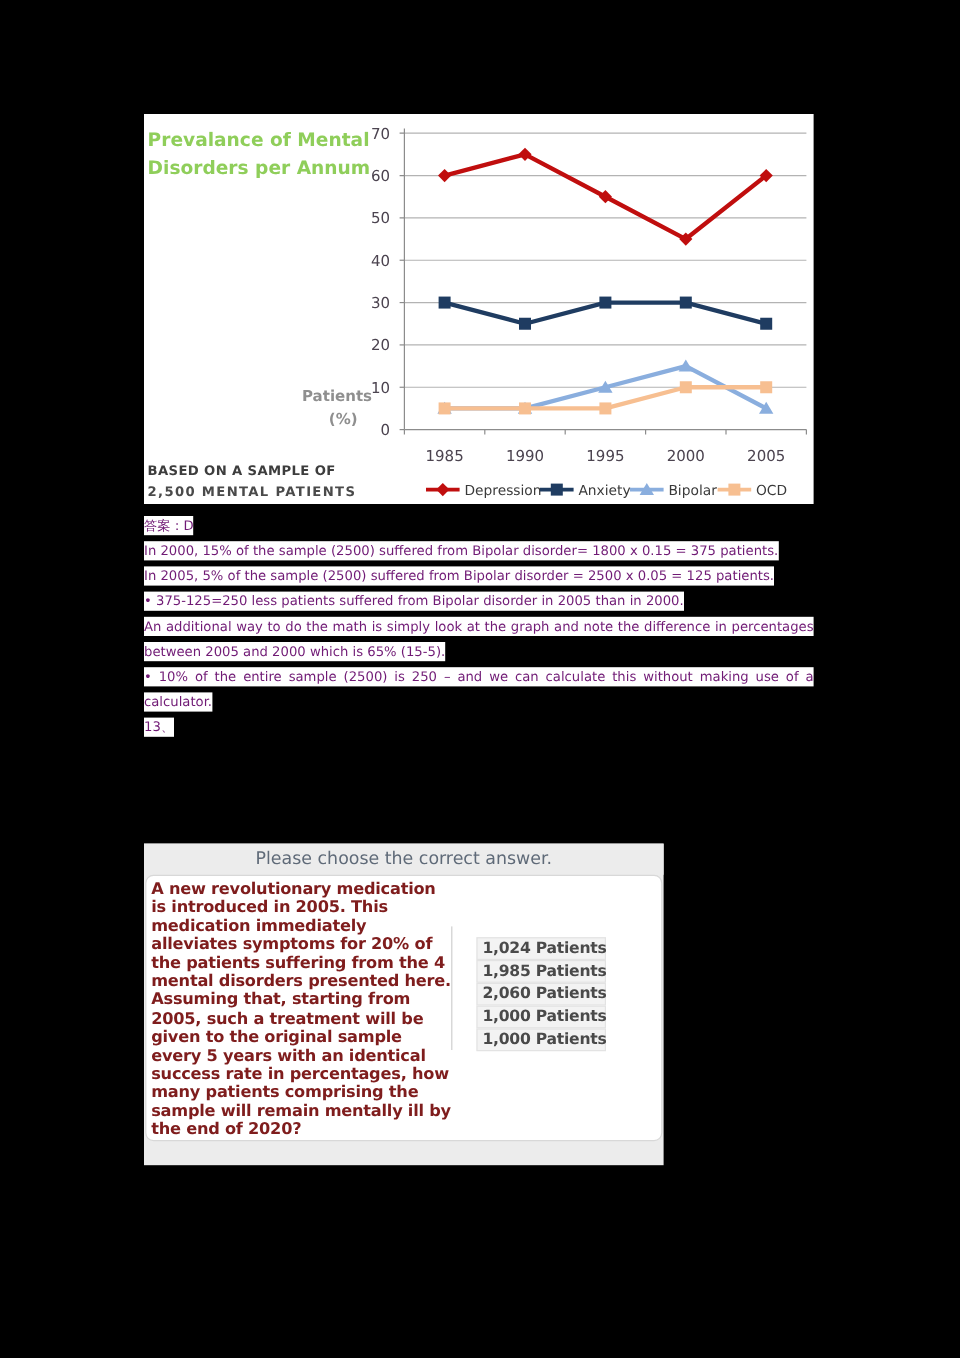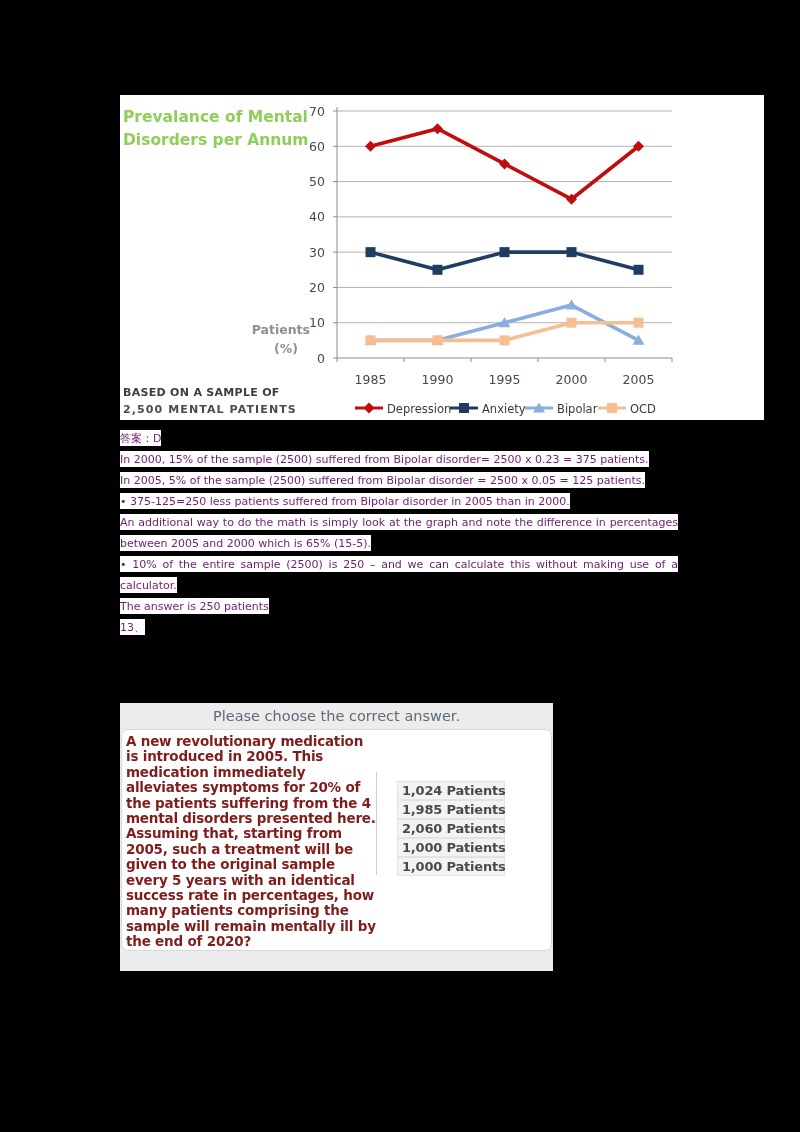--- a/index.html
+++ b/index.html
@@ -1,20 +1,20 @@
 <!DOCTYPE html>
 <html><head>
 <meta charset="utf-8">
 <style>
   html,body{margin:0;padding:0;background:#000;}
   .page{position:relative;width:800px;height:1132px;background:#000;overflow:hidden;
         font-family:"DejaVu Sans","Liberation Sans",sans-serif;}
 
   
-  .chart-panel{position:absolute;left:120px;top:95px;width:644px;height:325px;background:#ffffff;}
+  .chart-panel{position:absolute;left:120px;top:95px;width:558px;height:325px;background:#ffffff;}
 
   
   .solution{position:absolute;left:120px;top:427px;width:558px;text-align:justify;}
   .solution p{margin:0;font-size:11px;line-height:21px;color:#701a75;}
   .solution .hl{background:#ffffff;padding:1.5px 0;-webkit-box-decoration-break:clone;box-decoration-break:clone;}
 
   
   .question-card{position:absolute;left:120px;top:703px;width:433px;background:#ececec;
                  padding-bottom:20px;}
   .qc-header{height:26px;line-height:26px;text-align:center;color:#5f6a78;font-size:14.5px;
@@ -128,26 +128,25 @@
         <g>
           <line x1="478" y1="313" x2="506" y2="313" stroke="#f7bf91" stroke-width="3"></line>
           <rect x="487" y="308" width="10" height="10" fill="#f7bf91"></rect>
           <text x="510" y="317.5" fill="#3a3a3a" font-size="11.5">OCD</text>
         </g>
       </svg>
   </section>
 
   <section class="solution">
     <p><span class="hl">答案：D</span></p>
-    <p><span class="hl">In 2000, 15% of the sample (2500) suffered from Bipolar disorder= 2500 x 0.23 = 375 patients.</span></p>
+    <p><span class="hl">In 2000, 15% of the sample (2500) suffered from Bipolar disorder= 1800 x 0.15 = 375 patients.</span></p>
     <p><span class="hl">In 2005, 5% of the sample (2500) suffered from Bipolar disorder = 2500 x 0.05 = 125 patients.</span></p>
     <p><span class="hl">• 375-125=250 less patients suffered from Bipolar disorder in 2005 than in 2000.</span></p>
     <p><span class="hl">An additional way to do the math is simply look at the graph and note the difference in percentages between 2005 and 2000 which is 65% (15-5).</span></p>
     <p><span class="hl">• 10% of the entire sample (2500) is 250 – and we can calculate this without making use of a calculator.</span></p>
-    <p><span class="hl">The answer is 250 patients</span></p>
     <p><span class="hl">13、</span></p>
   </section>
 
   <section class="question-card">
     <div class="qc-header">Please choose the correct answer.</div>
     <div class="qc-body">
       <div class="qc-question">A new revolutionary medication is introduced in 2005. This medication immediately alleviates symptoms for 20% of the patients suffering from the 4 mental disorders presented here. Assuming that, starting from 2005, such a treatment will be given to the original sample every 5 years with an identical success rate in percentages, how many patients comprising the sample will remain mentally ill by the end of 2020?</div>
       <div class="qc-divider"></div>
       <div class="qc-options">
         <div class="qc-option">1,024 Patients</div>

